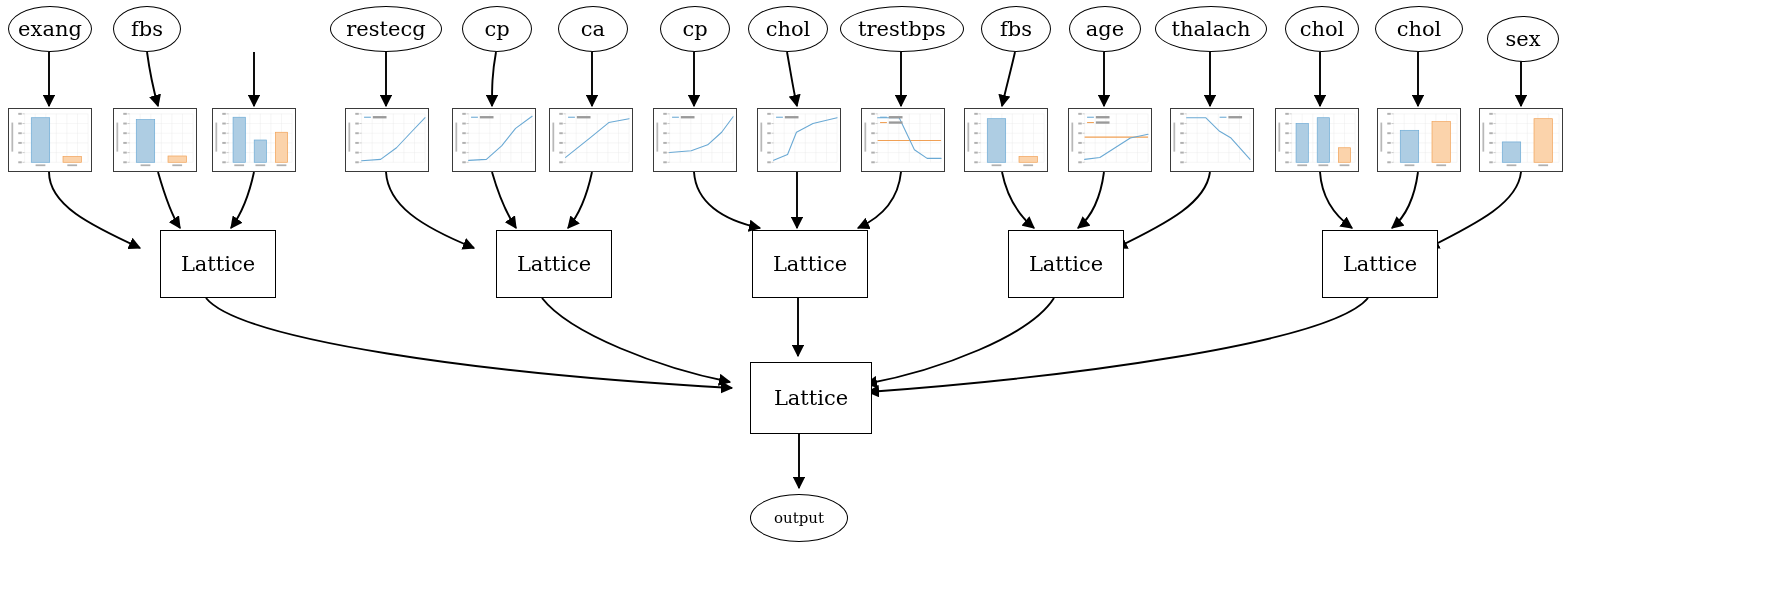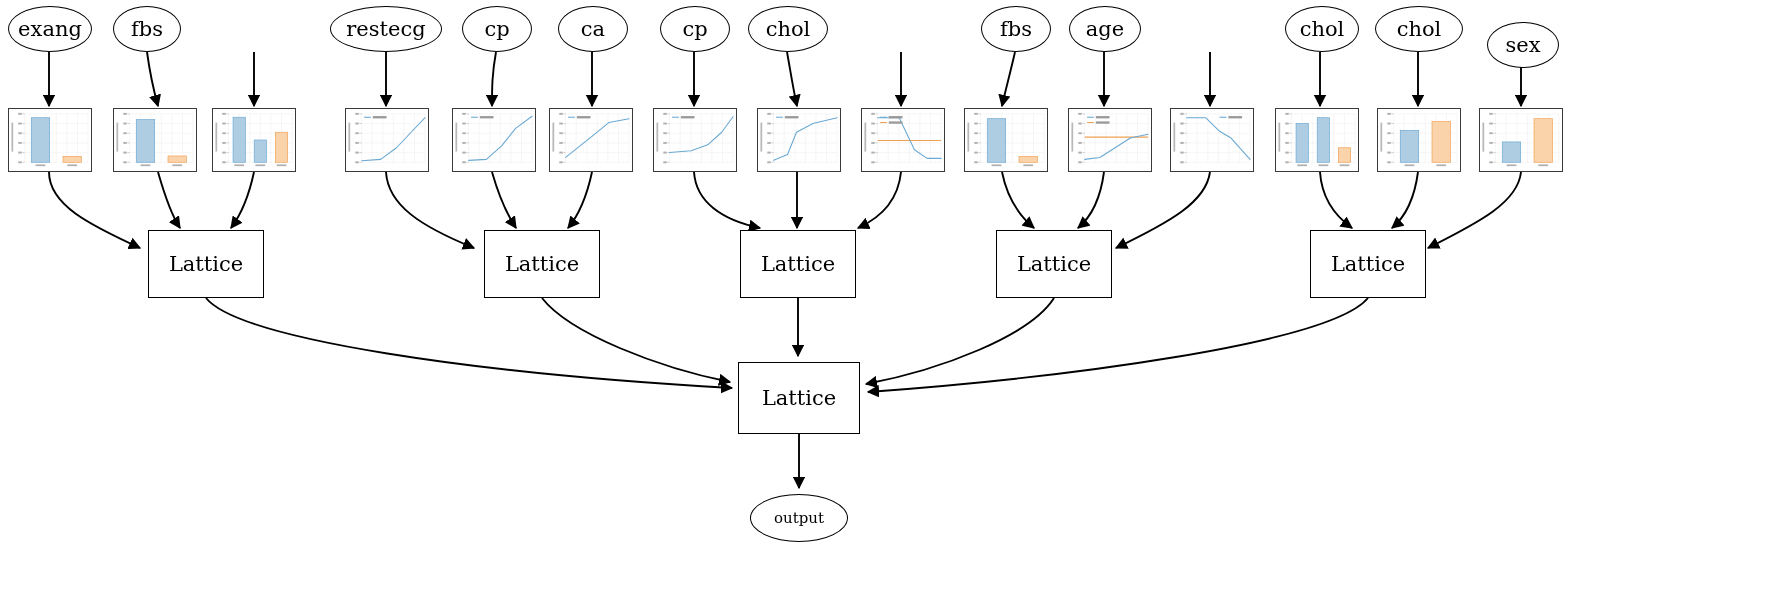--- a/index.html
+++ b/index.html
@@ -14,21 +14,21 @@
       font-size:21px;color:#000;box-sizing:border-box;z-index:3;}
 
   
   .calib{position:absolute;background:#fff;border:1.3px solid #3a3a3a;box-sizing:border-box;z-index:3;}
   .calib .plotwrap{position:absolute;left:0;top:0;right:0;bottom:0;}
   .calib svg{width:100%;height:100%;display:block;}
 
   
   .box-node{position:absolute;display:flex;align-items:center;justify-content:center;
       border:1.5px solid #000;background:#fff;font-size:21px;color:#000;
-      box-sizing:border-box;z-index:3;}
+      box-sizing:border-box;z-index:3;margin-left:12px;}
 
   .out-node{position:absolute;display:flex;align-items:center;justify-content:center;
       border:1.4px solid #000;border-radius:50%;background:#fff;font-size:15px;
       color:#000;box-sizing:border-box;z-index:3;}
 </style>
 </head>
 <body>
 
 <div id="canvas">
 
@@ -100,33 +100,39 @@
   </div>
   <div class="ellipse-node" style="left:558px;top:6px;width:70px;height:46px;">
     <span>ca</span>
   </div>
   <div class="ellipse-node" style="left:660px;top:6px;width:70px;height:46px;">
     <span>cp</span>
   </div>
   <div class="ellipse-node" style="left:748px;top:6px;width:80px;height:46px;">
     <span>chol</span>
   </div>
+  <div class="ellipse-node" style="left:840px;top:6px;width:124px;height:46px;">
+    <span>trestbps</span>
+  </div>
   <div class="ellipse-node" style="left:981px;top:6px;width:70px;height:46px;">
     <span>fbs</span>
   </div>
   <div class="ellipse-node" style="left:1069px;top:6px;width:72px;height:46px;">
     <span>age</span>
   </div>
+  <div class="ellipse-node" style="left:1155px;top:6px;width:112px;height:46px;">
+    <span>thalach</span>
+  </div>
   <div class="ellipse-node" style="left:1285px;top:6px;width:74px;height:46px;">
     <span>chol</span>
   </div>
   <div class="ellipse-node" style="left:1375px;top:6px;width:88px;height:46px;">
     <span>chol</span>
   </div>
-  <div class="ellipse-node" style="left:1487px;top:22px;width:72px;height:46px;">
+  <div class="ellipse-node" style="left:1487px;top:16px;width:72px;height:46px;">
     <span>sex</span>
   </div>
 
   <div class="calib" style="left:8px;top:108px;width:84px;height:64px;">
     <div class="plotwrap">
         <svg viewBox="0 0 84 64" preserveAspectRatio="none">
           <rect x="0" y="0" width="84" height="64" fill="#fff"></rect>
           <line x1="16" y1="5" x2="81" y2="5" stroke="#e8e8e8" stroke-width="0.4"></line>
           <line x1="16" y1="15" x2="81" y2="15" stroke="#e8e8e8" stroke-width="0.4"></line>
           <line x1="16" y1="25" x2="81" y2="25" stroke="#e8e8e8" stroke-width="0.4"></line>

